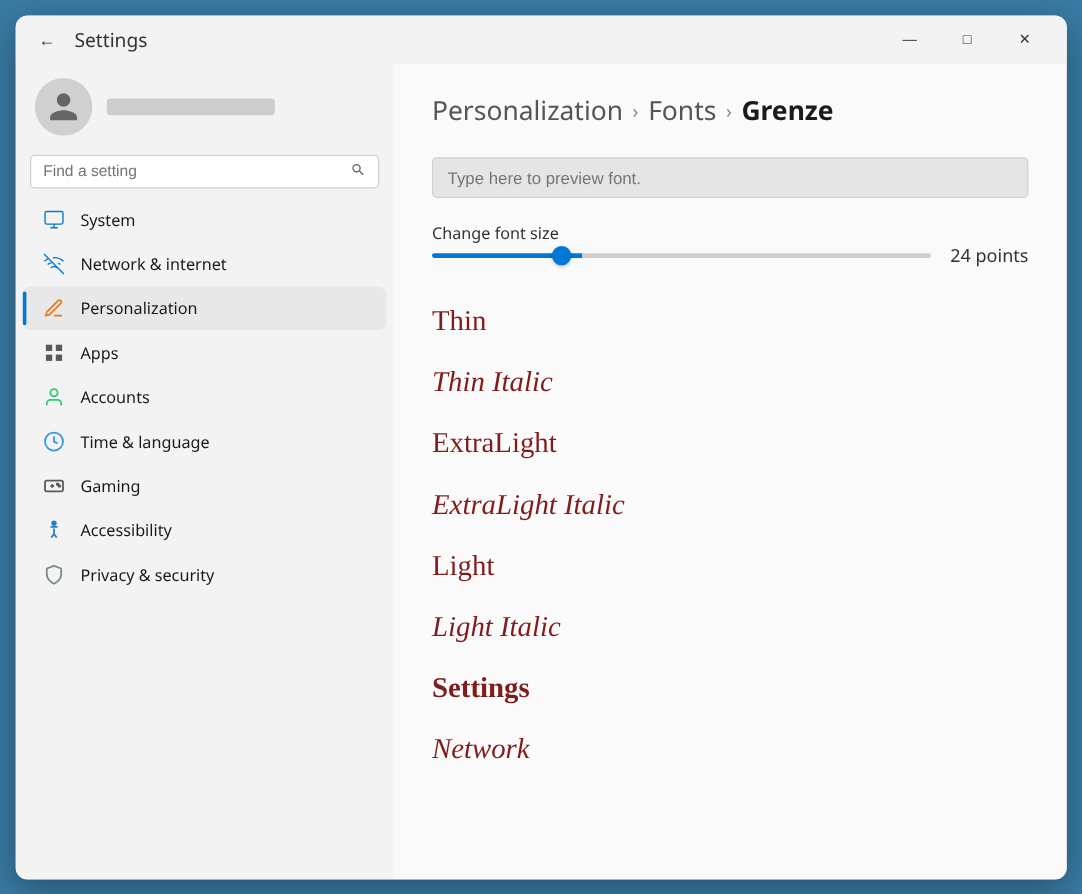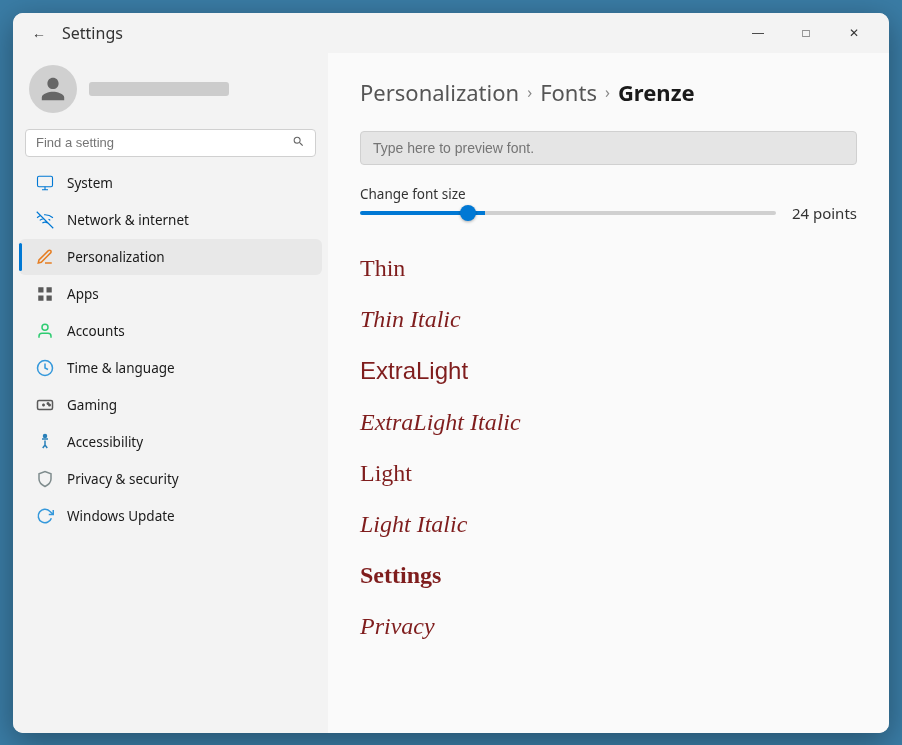--- a/index.html
+++ b/index.html
@@ -257,21 +257,21 @@
 
     .font-item {
       padding: 12px 0;
       font-size: 24px;
       color: #7f1d1d;
       border-bottom: none;
     }
 
     .font-thin { font-weight: 100; font-style: normal; font-family: 'Georgia', serif; }
     .font-thin-italic { font-weight: 100; font-style: italic; font-family: 'Georgia', serif; }
-    .font-extralight { font-weight: 200; font-style: normal; font-family: Liberation Sans, sans-serif; }
+    .font-extralight { font-weight: 200; font-style: normal; font-family: Liberation Serif, serif; }
     .font-extralight-italic { font-weight: 200; font-style: italic; font-family: 'Georgia', serif; }
     .font-light { font-weight: 300; font-style: normal; font-family: 'Georgia', serif; }
     .font-light-italic { font-weight: 300; font-style: italic; font-family: 'Georgia', serif; }
     .font-regular { font-weight: 700; font-style: normal; font-family: 'Georgia', serif; }
     .font-italic { font-weight: 400; font-style: italic; font-family: 'Georgia', serif; }
 
     input[type="range"] {
       -webkit-appearance: none;
       appearance: none;
       flex: 1;
@@ -417,29 +417,20 @@
 
         <div class="nav-item">
           <span class="nav-icon">
             <svg width="18" height="18" viewBox="0 0 24 24" fill="none" stroke="#7f8c8d" stroke-width="2">
                 <path d="M12 22s8-4 8-10V5l-8-3-8 3v7c0 6 8 10 8 10z"></path>
               </svg>
           </span>
           <span>Privacy &amp; security</span>
         </div>
 
-        <div class="nav-item">
-          <span class="nav-icon">
-            <svg width="18" height="18" viewBox="0 0 24 24" fill="none" stroke="#3498db" stroke-width="2">
-                <polyline points="23 4 23 10 17 10"></polyline>
-                <path d="M20.49 15a9 9 0 1 1-2.12-9.36L23 10"></path>
-              </svg>
-          </span>
-          <span>Windows Update</span>
-        </div>
       </nav>
     </div>
 
     <div class="main-panel">
       
       <div class="breadcrumb">
         <span class="breadcrumb-item">Personalization</span>
         <span class="breadcrumb-sep">›</span>
         <span class="breadcrumb-item">Fonts</span>
         <span class="breadcrumb-sep">›</span>
@@ -460,17 +451,17 @@
 
       
       <div class="font-list">
         <div class="font-item font-thin">Thin</div>
         <div class="font-item font-thin-italic">Thin Italic</div>
         <div class="font-item font-extralight">ExtraLight</div>
         <div class="font-item font-extralight-italic">ExtraLight Italic</div>
         <div class="font-item font-light">Light</div>
         <div class="font-item font-light-italic">Light Italic</div>
         <div class="font-item font-regular">Settings</div>
-        <div class="font-item font-italic">Privacy</div>
+        <div class="font-item font-italic">Network</div>
       </div>
     </div>
   </div>
 </div>
 
 </body></html>

